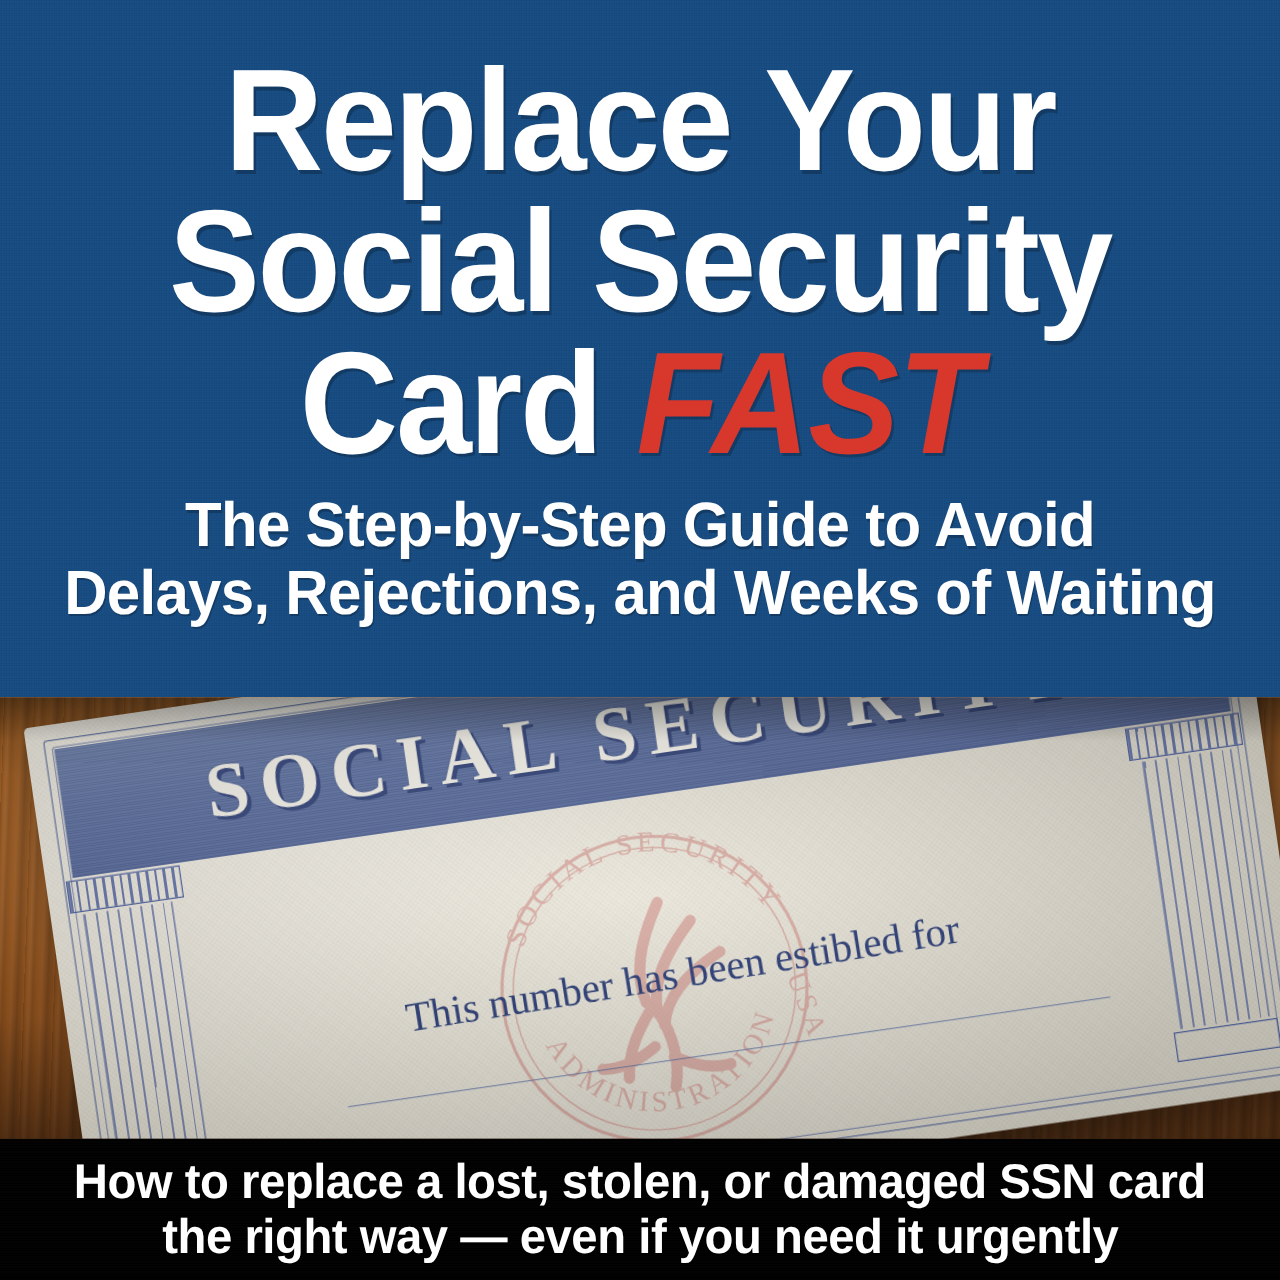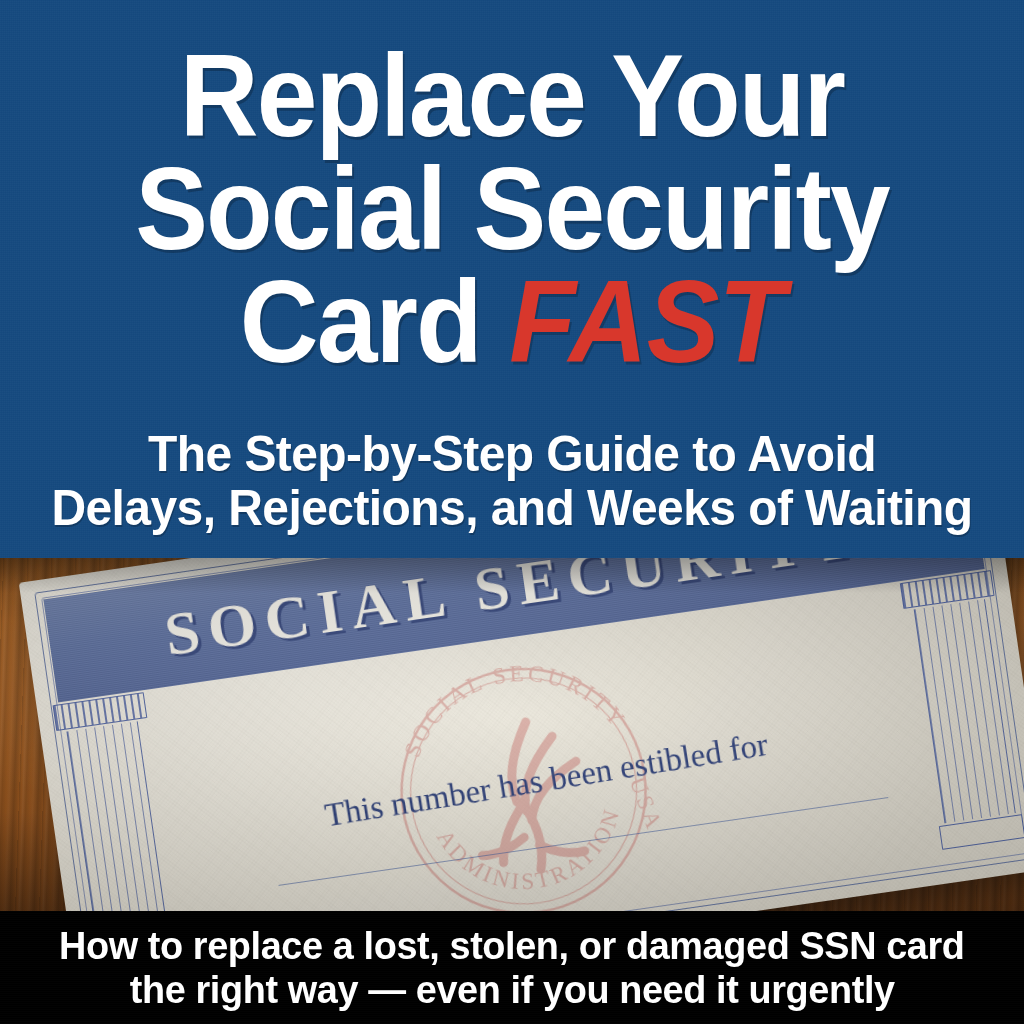--- a/index.html
+++ b/index.html
@@ -42,21 +42,21 @@
   }
   .tline .fast{
     color:#D8372C;
     font-style:italic;
     font-weight:700;
     letter-spacing:-1px;
     text-shadow:2px 3px 0 rgba(0,0,0,.20);
   }
   .subtitle{
     position:relative;z-index:2;
-    margin-top:48px;
+    margin-top:14px;
     width:100%;
     text-align:center;
   }
   .sline{
     display:block;
     color:#ffffff;
     font-size:50px;
     line-height:54px;
     font-weight:700;
     letter-spacing:-.6px;

